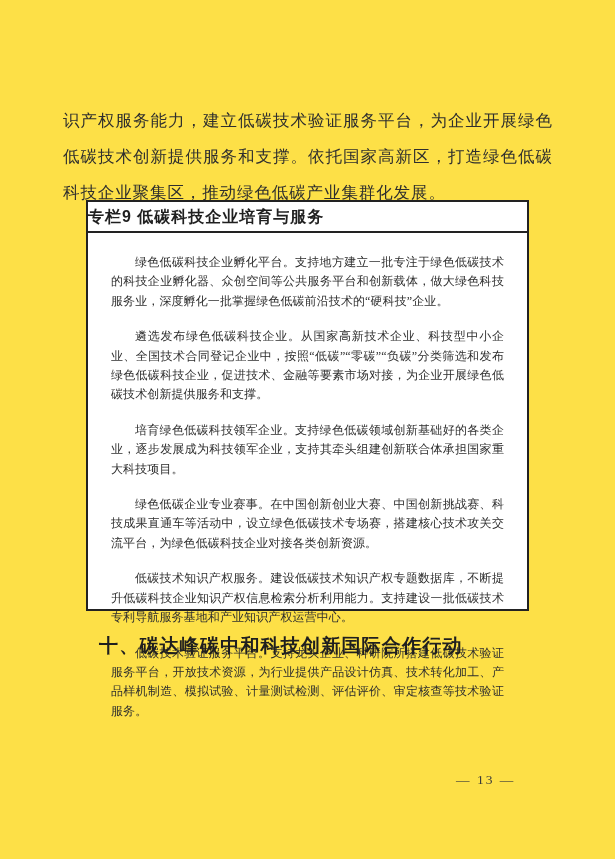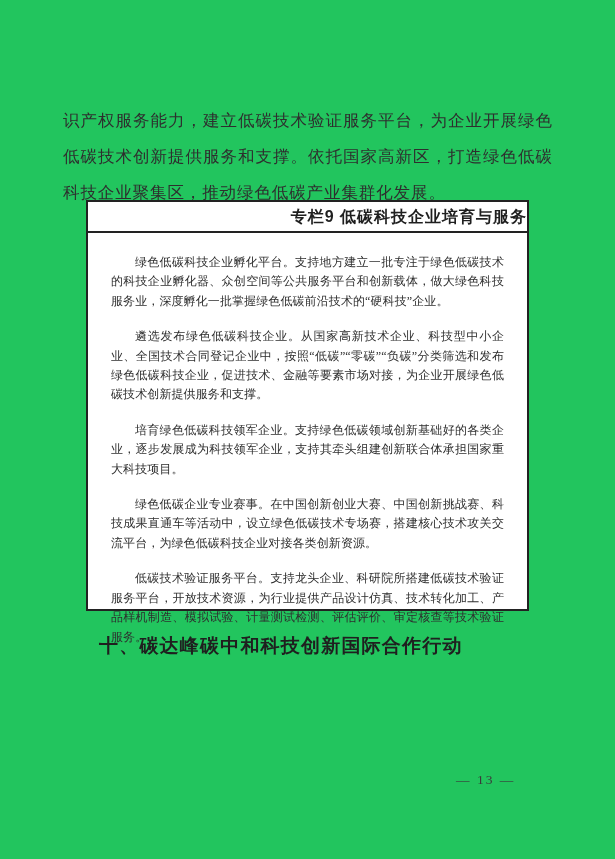--- a/index.html
+++ b/index.html
@@ -4,21 +4,21 @@
 <style>
   html, body {
     margin: 0;
     padding: 0;
     background: #ffffff;
   }
   .page {
     position: relative;
     width: 615px;
     height: 859px;
-    background: #22c55e;
+    background: #fde047;
     overflow: hidden;
     font-family: "Liberation Serif", "DejaVu Serif", serif;
     color: #2e2e2e;
   }
   .body-para {
     position: absolute;
     left: 63px;
     width: 490px;
     font-size: 16.5px;
     line-height: 36px;
@@ -40,21 +40,21 @@
     width: 443px;
     height: 411px;
     box-sizing: border-box;
     border: 2px solid #222222;
     background: #ffffff;
   }
   .column-box-title {
     box-sizing: border-box;
     height: 31px;
     padding-top: 5px;
-    text-align: right;
+    text-align: left;
     font-family: "Liberation Sans", "DejaVu Sans", sans-serif;
     font-weight: bold;
     font-size: 16px;
     letter-spacing: 1px;
     color: #1f1f1f;
     border-bottom: 2px solid #222222;
   }
   .column-box-body {
     padding: 4px 7px 0 7px;
     font-size: 12px;
@@ -96,20 +96,21 @@
 
   <p class="body-para intro-para">识产权服务能力，建立低碳技术验证服务平台，为企业开展绿色低碳技术创新提供服务和支撑。依托国家高新区，打造绿色低碳科技企业聚集区，推动绿色低碳产业集群化发展。</p>
 
   <div class="column-box">
     <div class="column-box-title">专栏9 低碳科技企业培育与服务</div>
     <div class="column-box-body">
       <p>绿色低碳科技企业孵化平台。支持地方建立一批专注于绿色低碳技术的科技企业孵化器、众创空间等公共服务平台和创新载体，做大绿色科技服务业，深度孵化一批掌握绿色低碳前沿技术的“硬科技”企业。</p>
       <p>遴选发布绿色低碳科技企业。从国家高新技术企业、科技型中小企业、全国技术合同登记企业中，按照“低碳”“零碳”“负碳”分类筛选和发布绿色低碳科技企业，促进技术、金融等要素市场对接，为企业开展绿色低碳技术创新提供服务和支撑。</p>
       <p>培育绿色低碳科技领军企业。支持绿色低碳领域创新基础好的各类企业，逐步发展成为科技领军企业，支持其牵头组建创新联合体承担国家重大科技项目。</p>
       <p>绿色低碳企业专业赛事。在中国创新创业大赛、中国创新挑战赛、科技成果直通车等活动中，设立绿色低碳技术专场赛，搭建核心技术攻关交流平台，为绿色低碳科技企业对接各类创新资源。</p>
+      <p>低碳技术知识产权服务。建设低碳技术知识产权专题数据库，不断提升低碳科技企业知识产权信息检索分析利用能力。支持建设一批低碳技术专利导航服务基地和产业知识产权运营中心。</p>
       <p>低碳技术验证服务平台。支持龙头企业、科研院所搭建低碳技术验证服务平台，开放技术资源，为行业提供产品设计仿真、技术转化加工、产品样机制造、模拟试验、计量测试检测、评估评价、审定核查等技术验证服务。</p>
     </div>
   </div>
 
   <div class="section-heading">十、碳达峰碳中和科技创新国际合作行动</div>
 
 
   <div class="page-number">— 13 —</div>
 
 </div>

